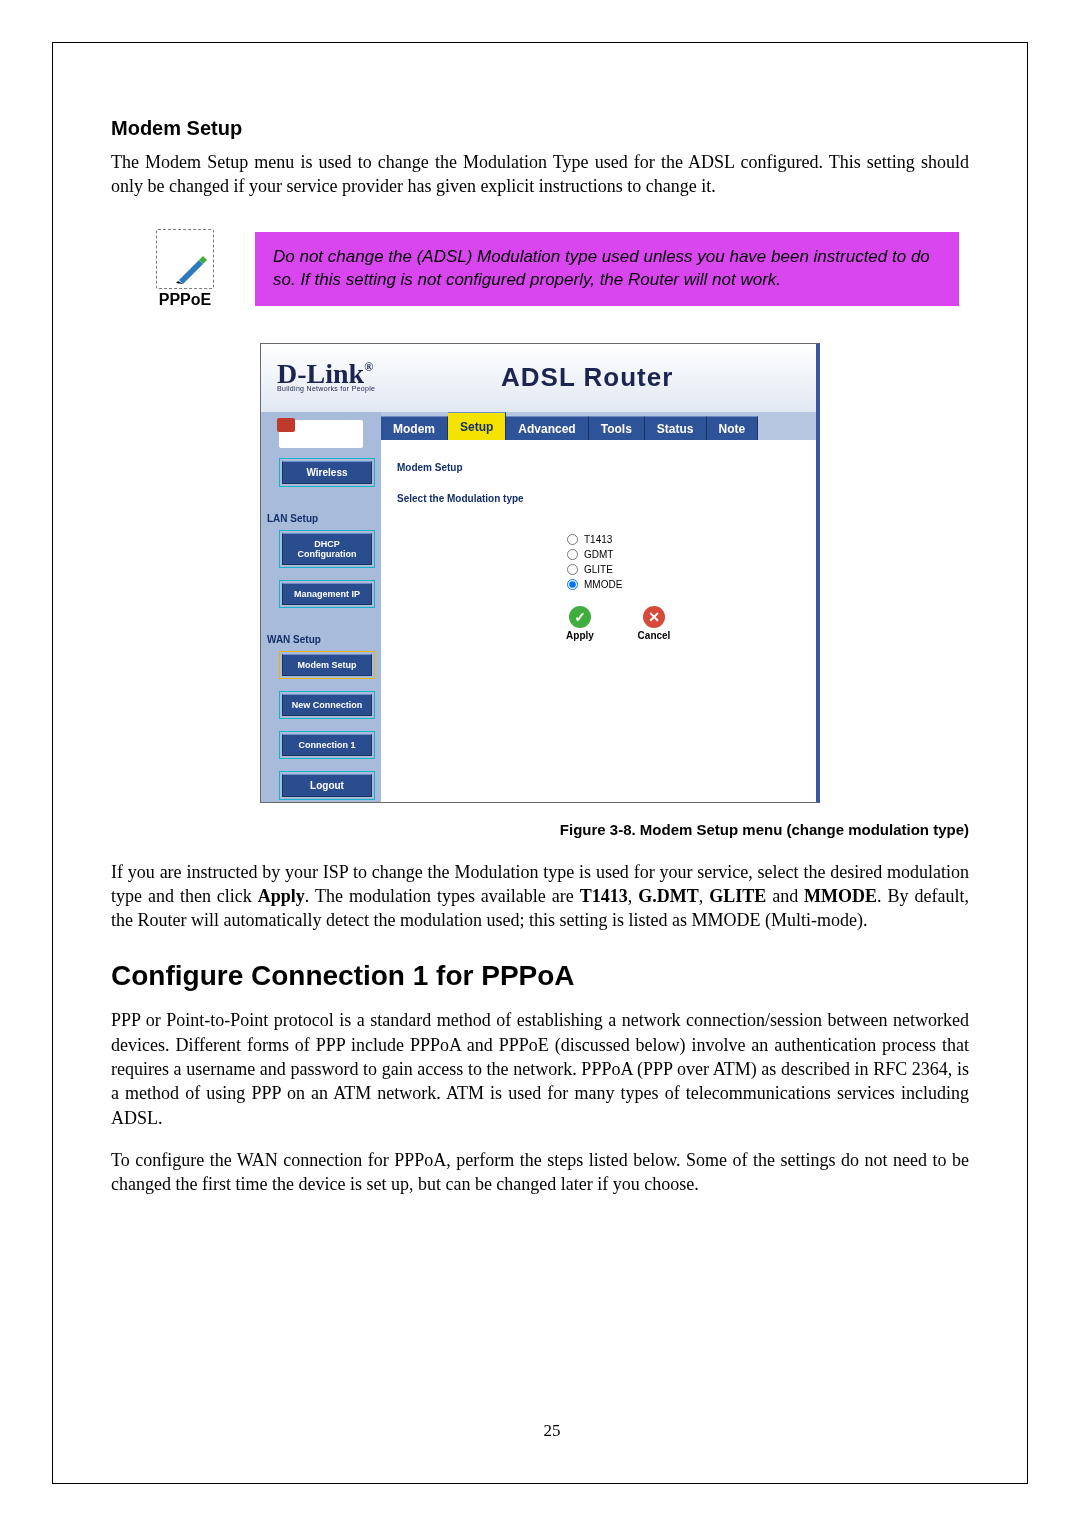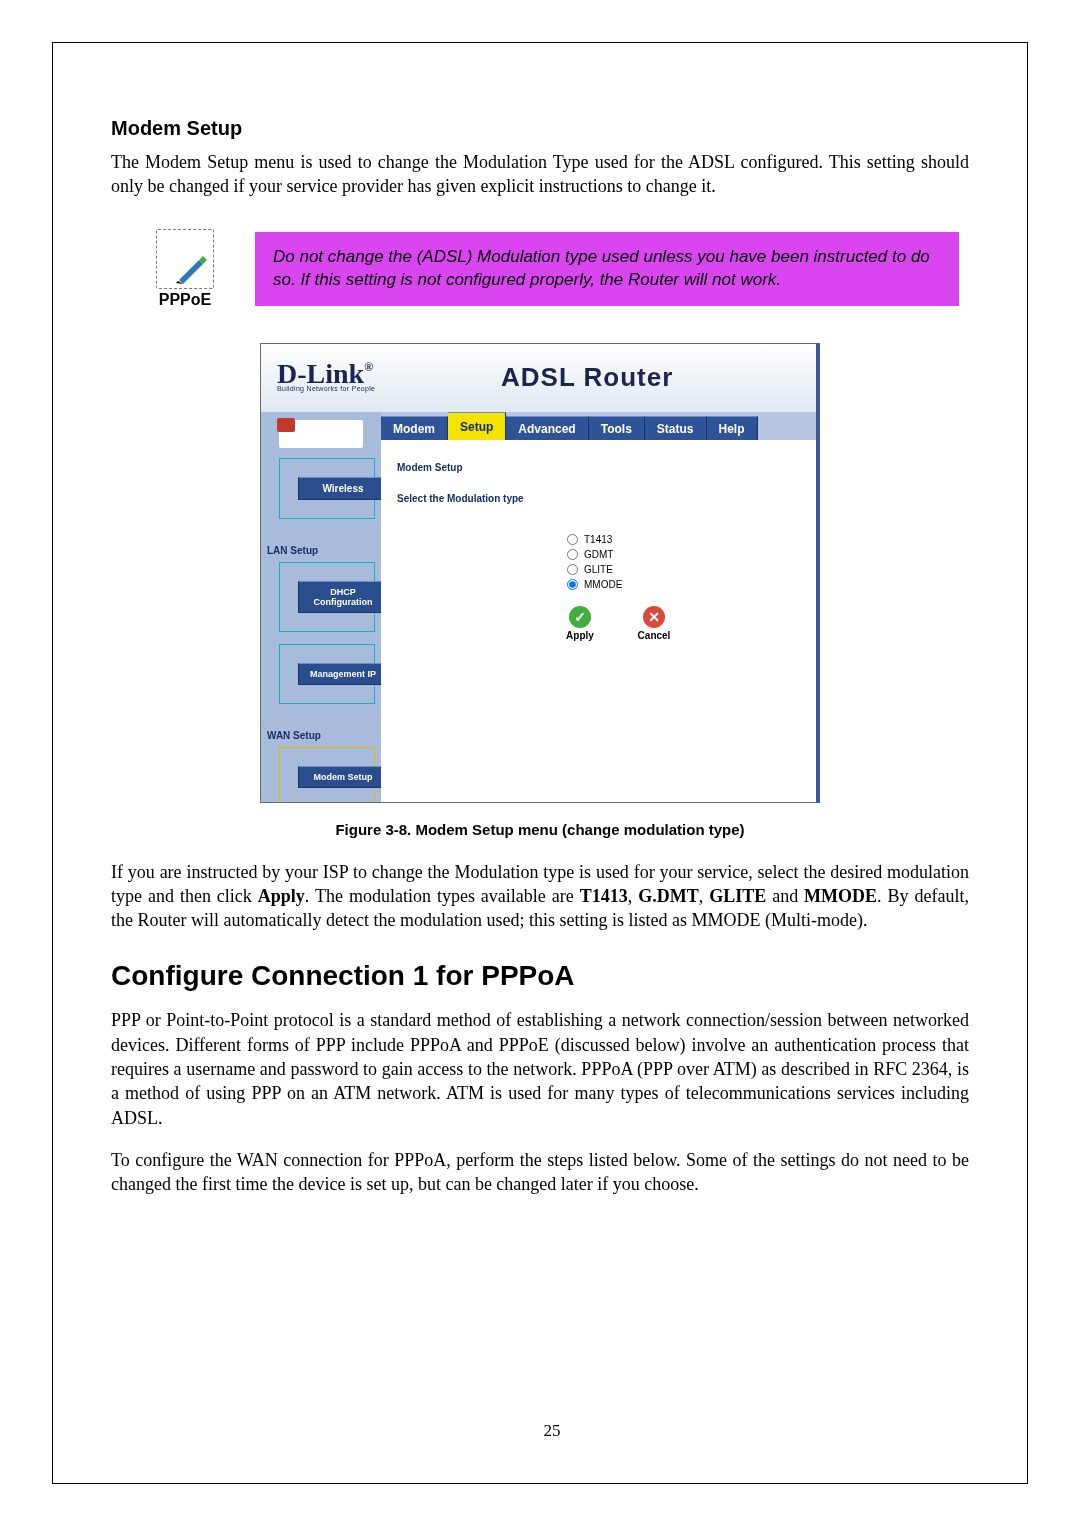--- a/index.html
+++ b/index.html
@@ -164,21 +164,21 @@
     font-weight: bold;
     padding: 14px 0 6px 0;
   }
   .btn-outline {
     border: 1px solid #15b1c6;
     padding: 2px;
     margin-bottom: 12px;
     margin-left: 12px;
   }
   .btn-outline.yellow { border-color: #e8b400; }
-  .btn-outline .sidebar-btn { margin: 16px; }
+  .btn-outline .sidebar-btn { margin: 0; }
 
   .main-panel {
     flex: 1;
     background: #fff;
     position: relative;
     padding: 0;
   }
   .tabs {
     display: flex;
     background: #b7c7e2;
@@ -249,21 +249,21 @@
     display: flex; align-items: center; justify-content: center;
     color: #fff;
     font-weight: bold;
     font-size: 14px;
   }
   .apply-icon { background: #3fae3f; }
   .cancel-icon { background: #d64a3a; }
   .action-label { font-size: 10px; font-weight: bold; color: #000; }
 
   .figure-caption {
-    text-align: center;
+    text-align: right;
     font-family: Arial, Helvetica, sans-serif;
     font-weight: bold;
     font-size: 15px;
     margin: 10px 0 22px 0;
   }
   .heading2 {
     font-family: Arial, Helvetica, sans-serif;
     font-weight: bold;
     font-size: 28px;
     margin: 28px 0 16px 0;
@@ -338,21 +338,21 @@
           </div>
       </div>
 
       <div class="main-panel">
         <div class="tabs" id="tabs-bar">
             <div class="tab">Modem</div>
             <div class="tab active">Setup</div>
             <div class="tab">Advanced</div>
             <div class="tab">Tools</div>
             <div class="tab">Status</div>
-            <div class="tab">Help</div>
+            <div class="tab">Note</div>
           </div>
         <div class="panel-content">
           <div class="panel-label">Modem Setup</div>
           <div class="sub-label">Select the Modulation type</div>
           <div class="radio-group" id="radio-group">
               <label class="radio-row">
                 <input type="radio" name="modulation" style="">
                 <span>T1413</span>
               </label>
               <label class="radio-row">

